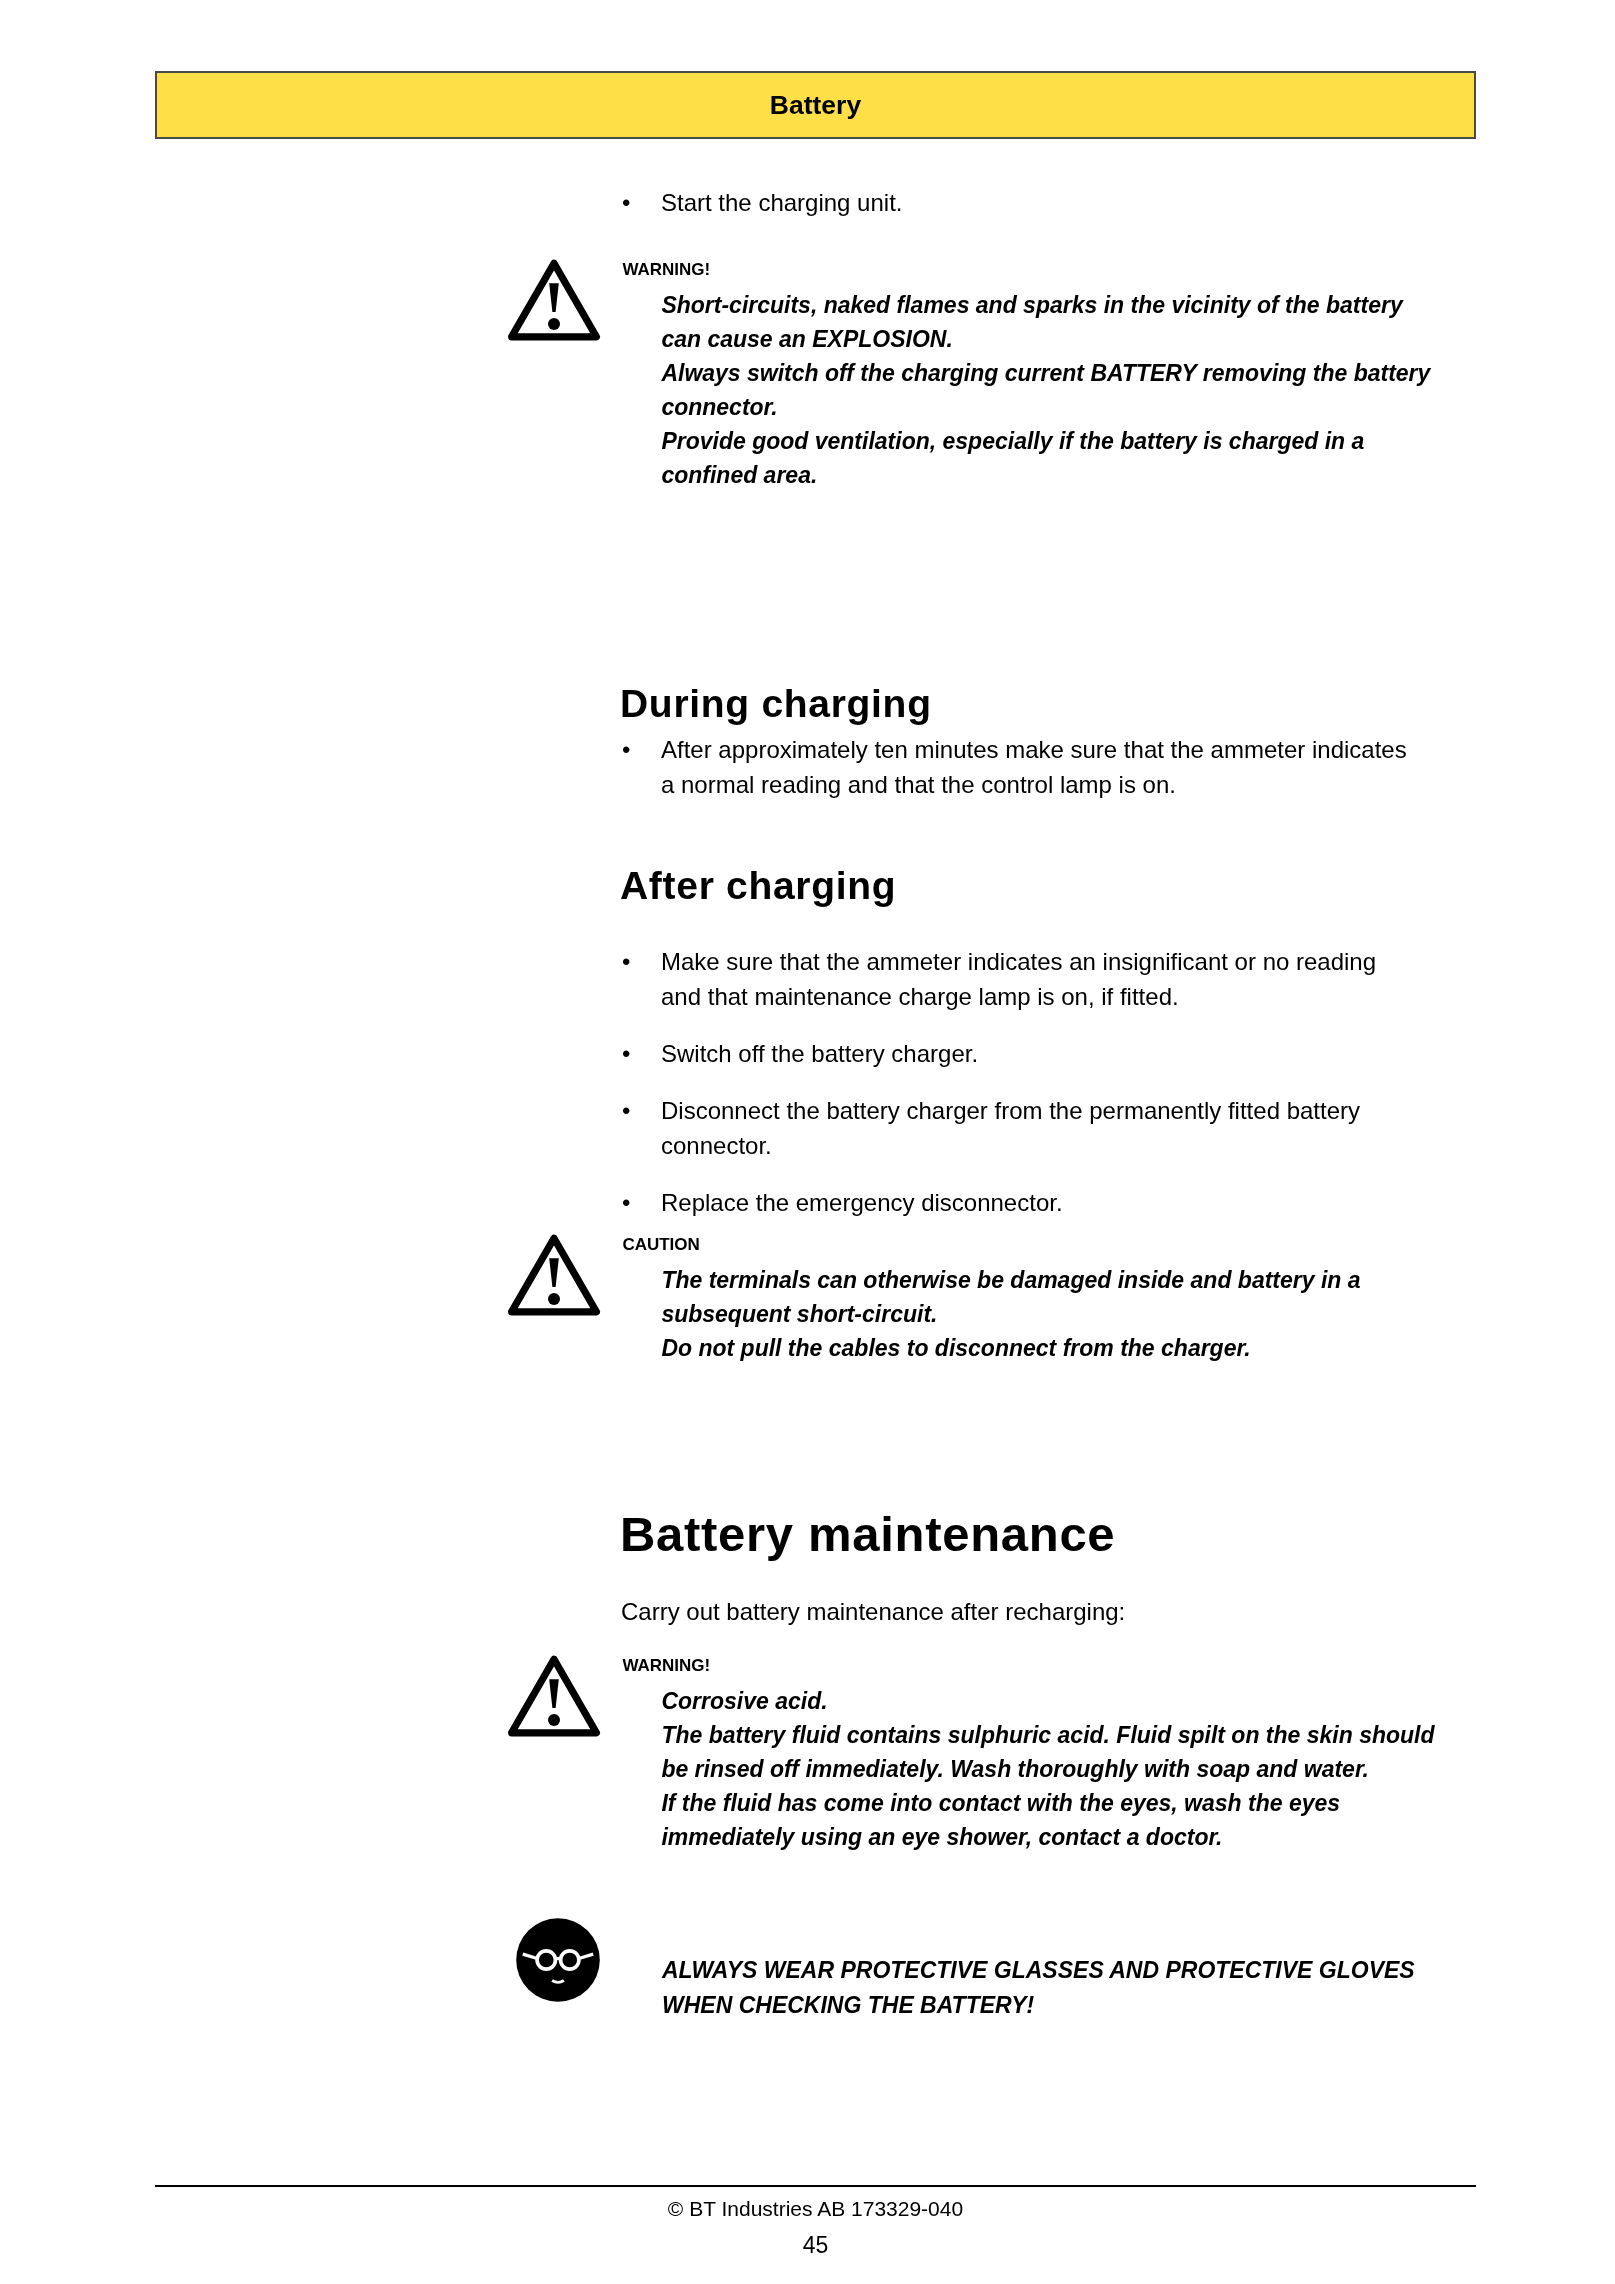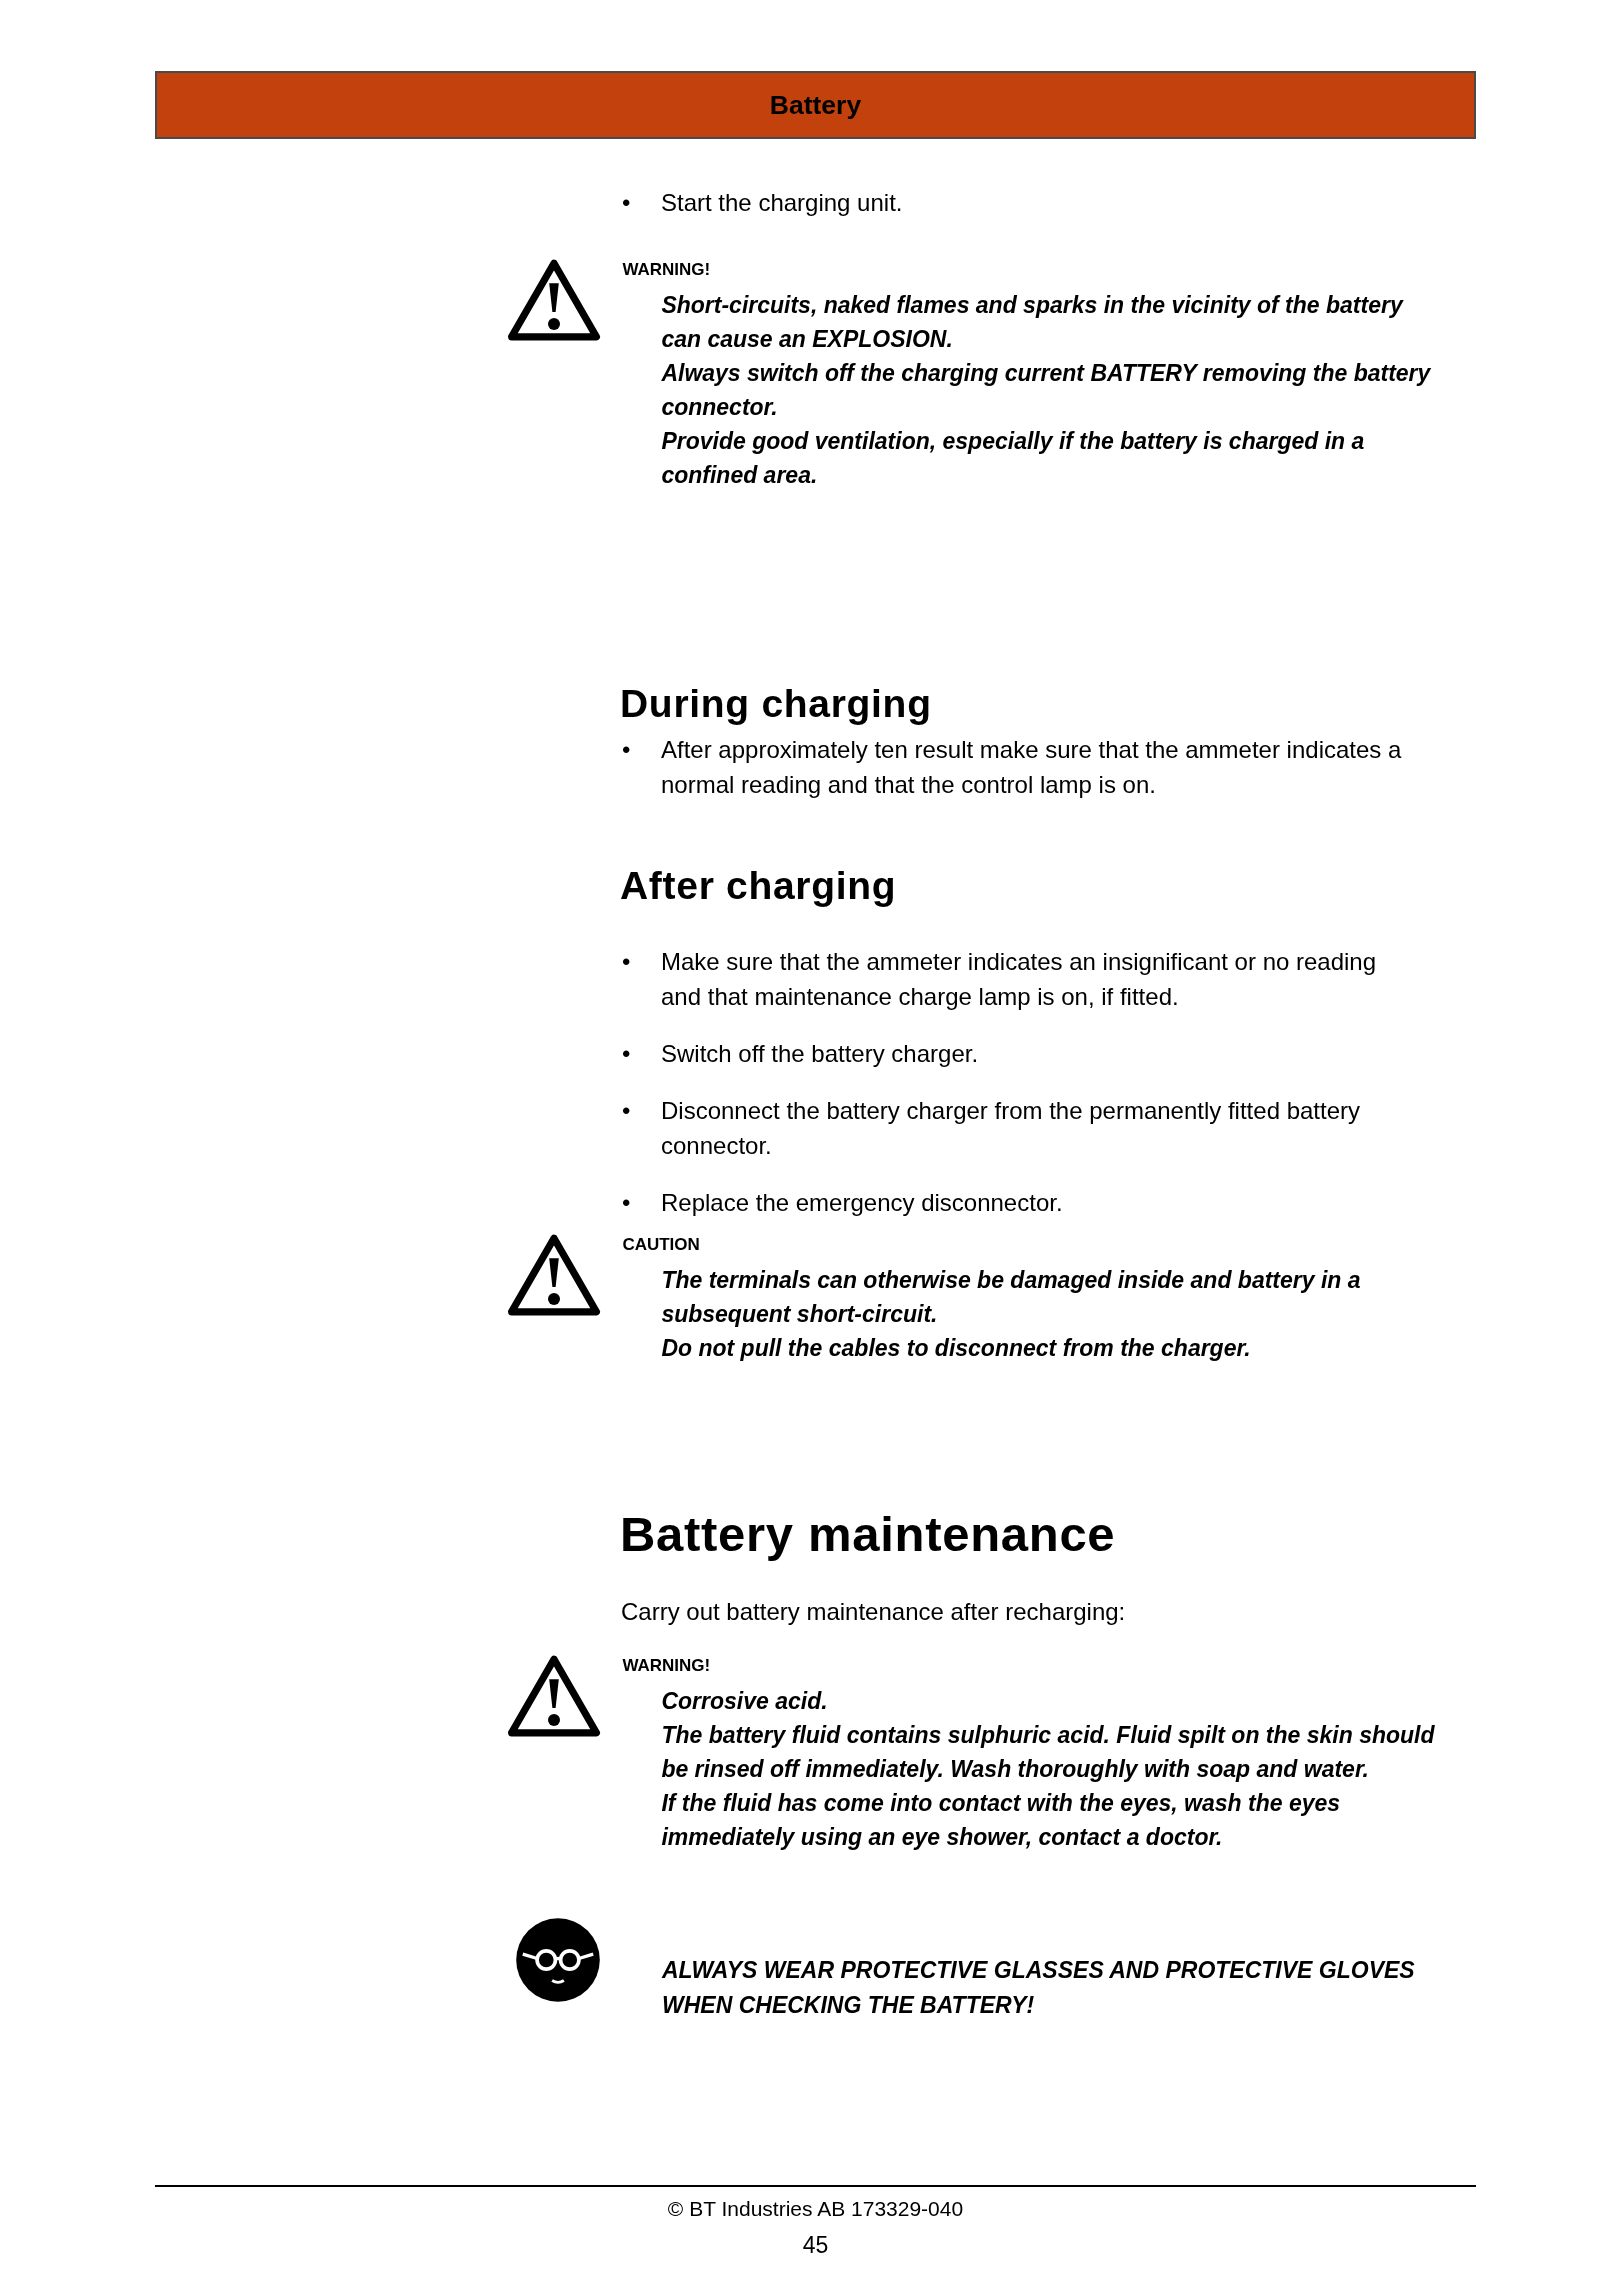--- a/index.html
+++ b/index.html
@@ -11,21 +11,21 @@
     height: 2284px;
     background: #ffffff;
     overflow: hidden;
   }
 
   
   .header-box {
     position: absolute;
     left: 155px; top: 71px;
     width: 1321px; height: 68px;
-    background: #c2410c;
+    background: #fde047;
     border: 2px solid #4a4a4a;
     display: flex; align-items: center; justify-content: center;
   }
   .header-title { font-size: 26.5px; font-weight: bold; }
 
   
   .bullet-item { display: flex; font-size: 24px; line-height: 35px; }
   .bullet-marker { width: 39px; flex: 0 0 39px; }
   .bullet-text { width: 747px; }
   .bullet-list .bullet-item { margin-bottom: 22px; }
@@ -94,21 +94,21 @@
       <p class="wline">Always switch off the charging current BATTERY removing the battery connector.</p>
       <p class="wline">Provide good ventilation, especially if the battery is charged in a confined area.</p>
     </div>
   </div>
 
   <h2 class="section-heading" style="top:650px;">During charging</h2>
 
   <div class="bullet-list" style="position:absolute; left:622px; top:732px;">
     <div class="bullet-item">
       <span class="bullet-marker">•</span>
-      <span class="bullet-text">After approximately ten result make sure that the ammeter indicates a normal reading and that the control lamp is on.</span>
+      <span class="bullet-text">After approximately ten minutes make sure that the ammeter indicates a normal reading and that the control lamp is on.</span>
     </div>
   </div>
 
   <h2 class="section-heading" style="top:864px; margin:0;">After charging</h2>
 
   <div class="bullet-list" style="position:absolute; left:622px; top:944px;">
     <div class="bullet-item">
       <span class="bullet-marker">•</span>
       <span class="bullet-text">Make sure that the ammeter indicates an insignificant or no reading and that maintenance charge lamp is on, if fitted.</span>
     </div>

